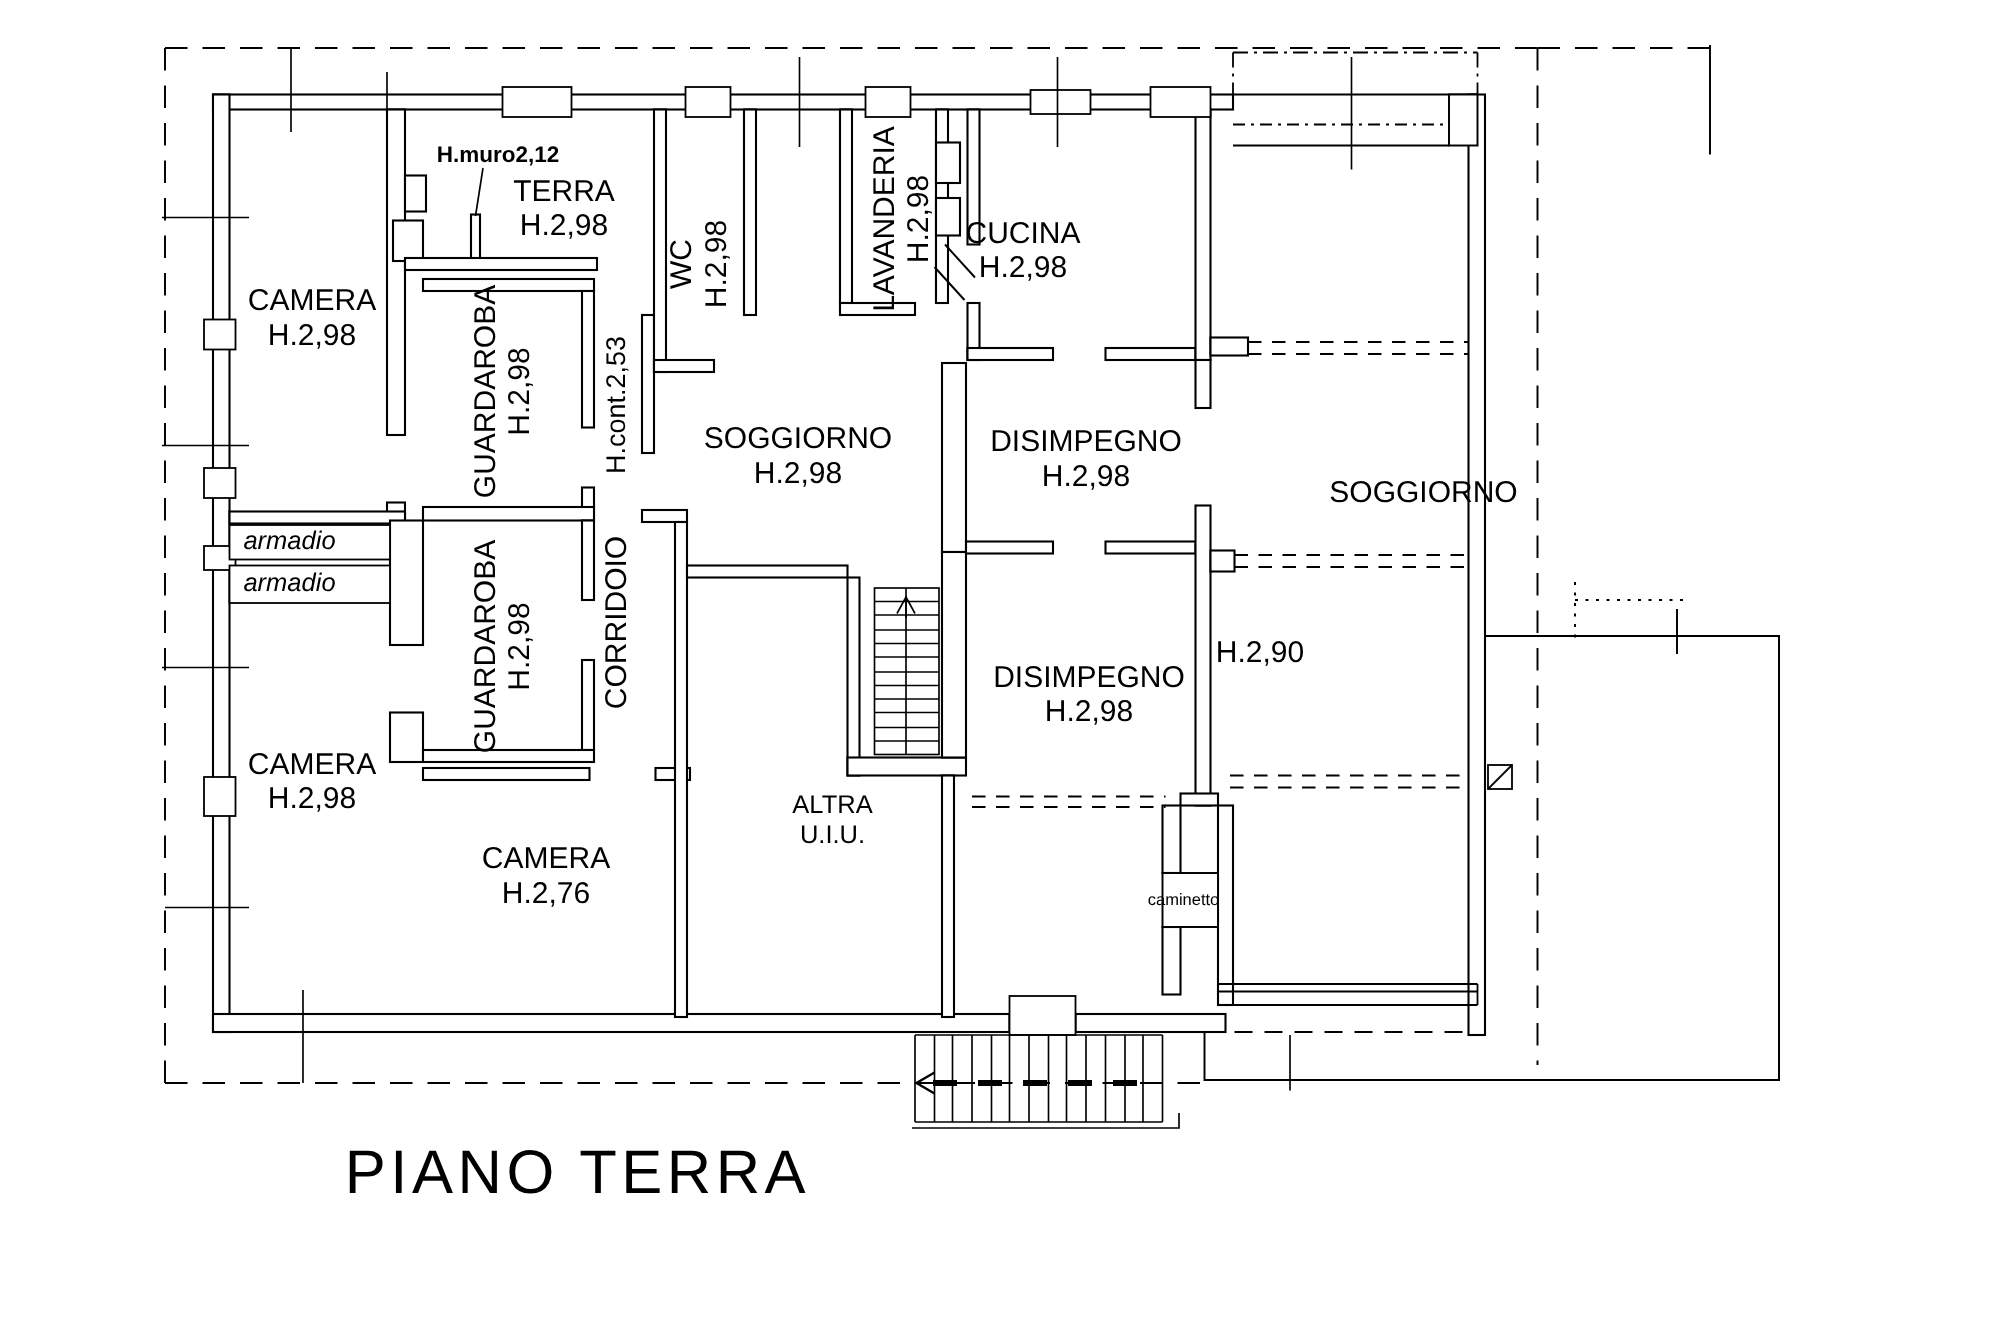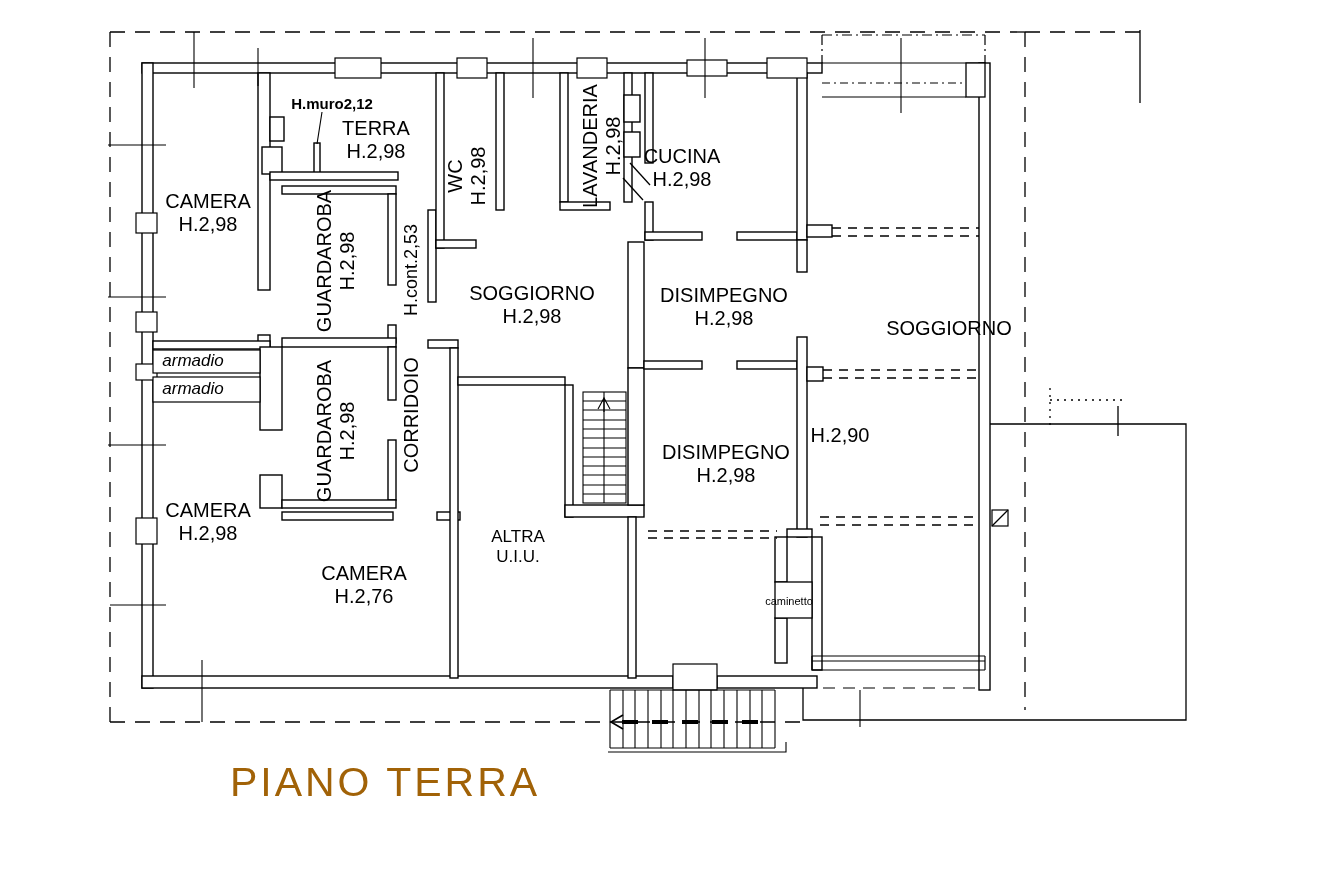--- a/index.html
+++ b/index.html
@@ -13,21 +13,21 @@
     text-align:center;font-size:20px;line-height:1.16;white-space:nowrap;color:#000;
   }
   .lbl.v{transform:translate(-50%,-50%) rotate(-90deg);}
   .lbl.sm{font-size:17px;font-style:italic;}
   .lbl.xs{font-size:11px;}
   .lbl.note{font-size:15px;font-weight:bold;}
   .lbl.thin{font-size:17px;font-weight:400;}
   .lbl.hcont{font-size:18px;}
   .title{
     position:absolute;transform:translate(-50%,-50%);
-    font-size:41px;letter-spacing:3px;white-space:nowrap;color:#a16207;
+    font-size:41px;letter-spacing:3px;white-space:nowrap;color:#000000;
   }
 </style>
 </head>
 <body>
 
 <div class="plan">
 
   <svg width="1339" height="885" viewBox="0 0 1339 885">
 
     <g stroke="#000" stroke-width="1.3" fill="none" stroke-dasharray="15 10">
@@ -306,21 +306,21 @@
   <div class="lbl" style="left:208px;top:522px">
     <span>CAMERA</span><br>
     <span>H.2,98</span>
   </div>
 
   <div class="lbl" style="left:364px;top:585px">
     <span>CAMERA</span><br>
     <span>H.2,76</span>
   </div>
 
-  <div class="lbl thin" style="left:518px;top:547px">
+  <div class="lbl thin" style="left:555px;top:547px">
     <span>ALTRA</span><br>
     <span>U.I.U.</span>
   </div>
 
   <div class="lbl" style="left:726px;top:464px">
     <span>DISIMPEGNO</span><br>
     <span>H.2,98</span>
   </div>
 
   <div class="lbl xs" style="left:789px;top:601px">

